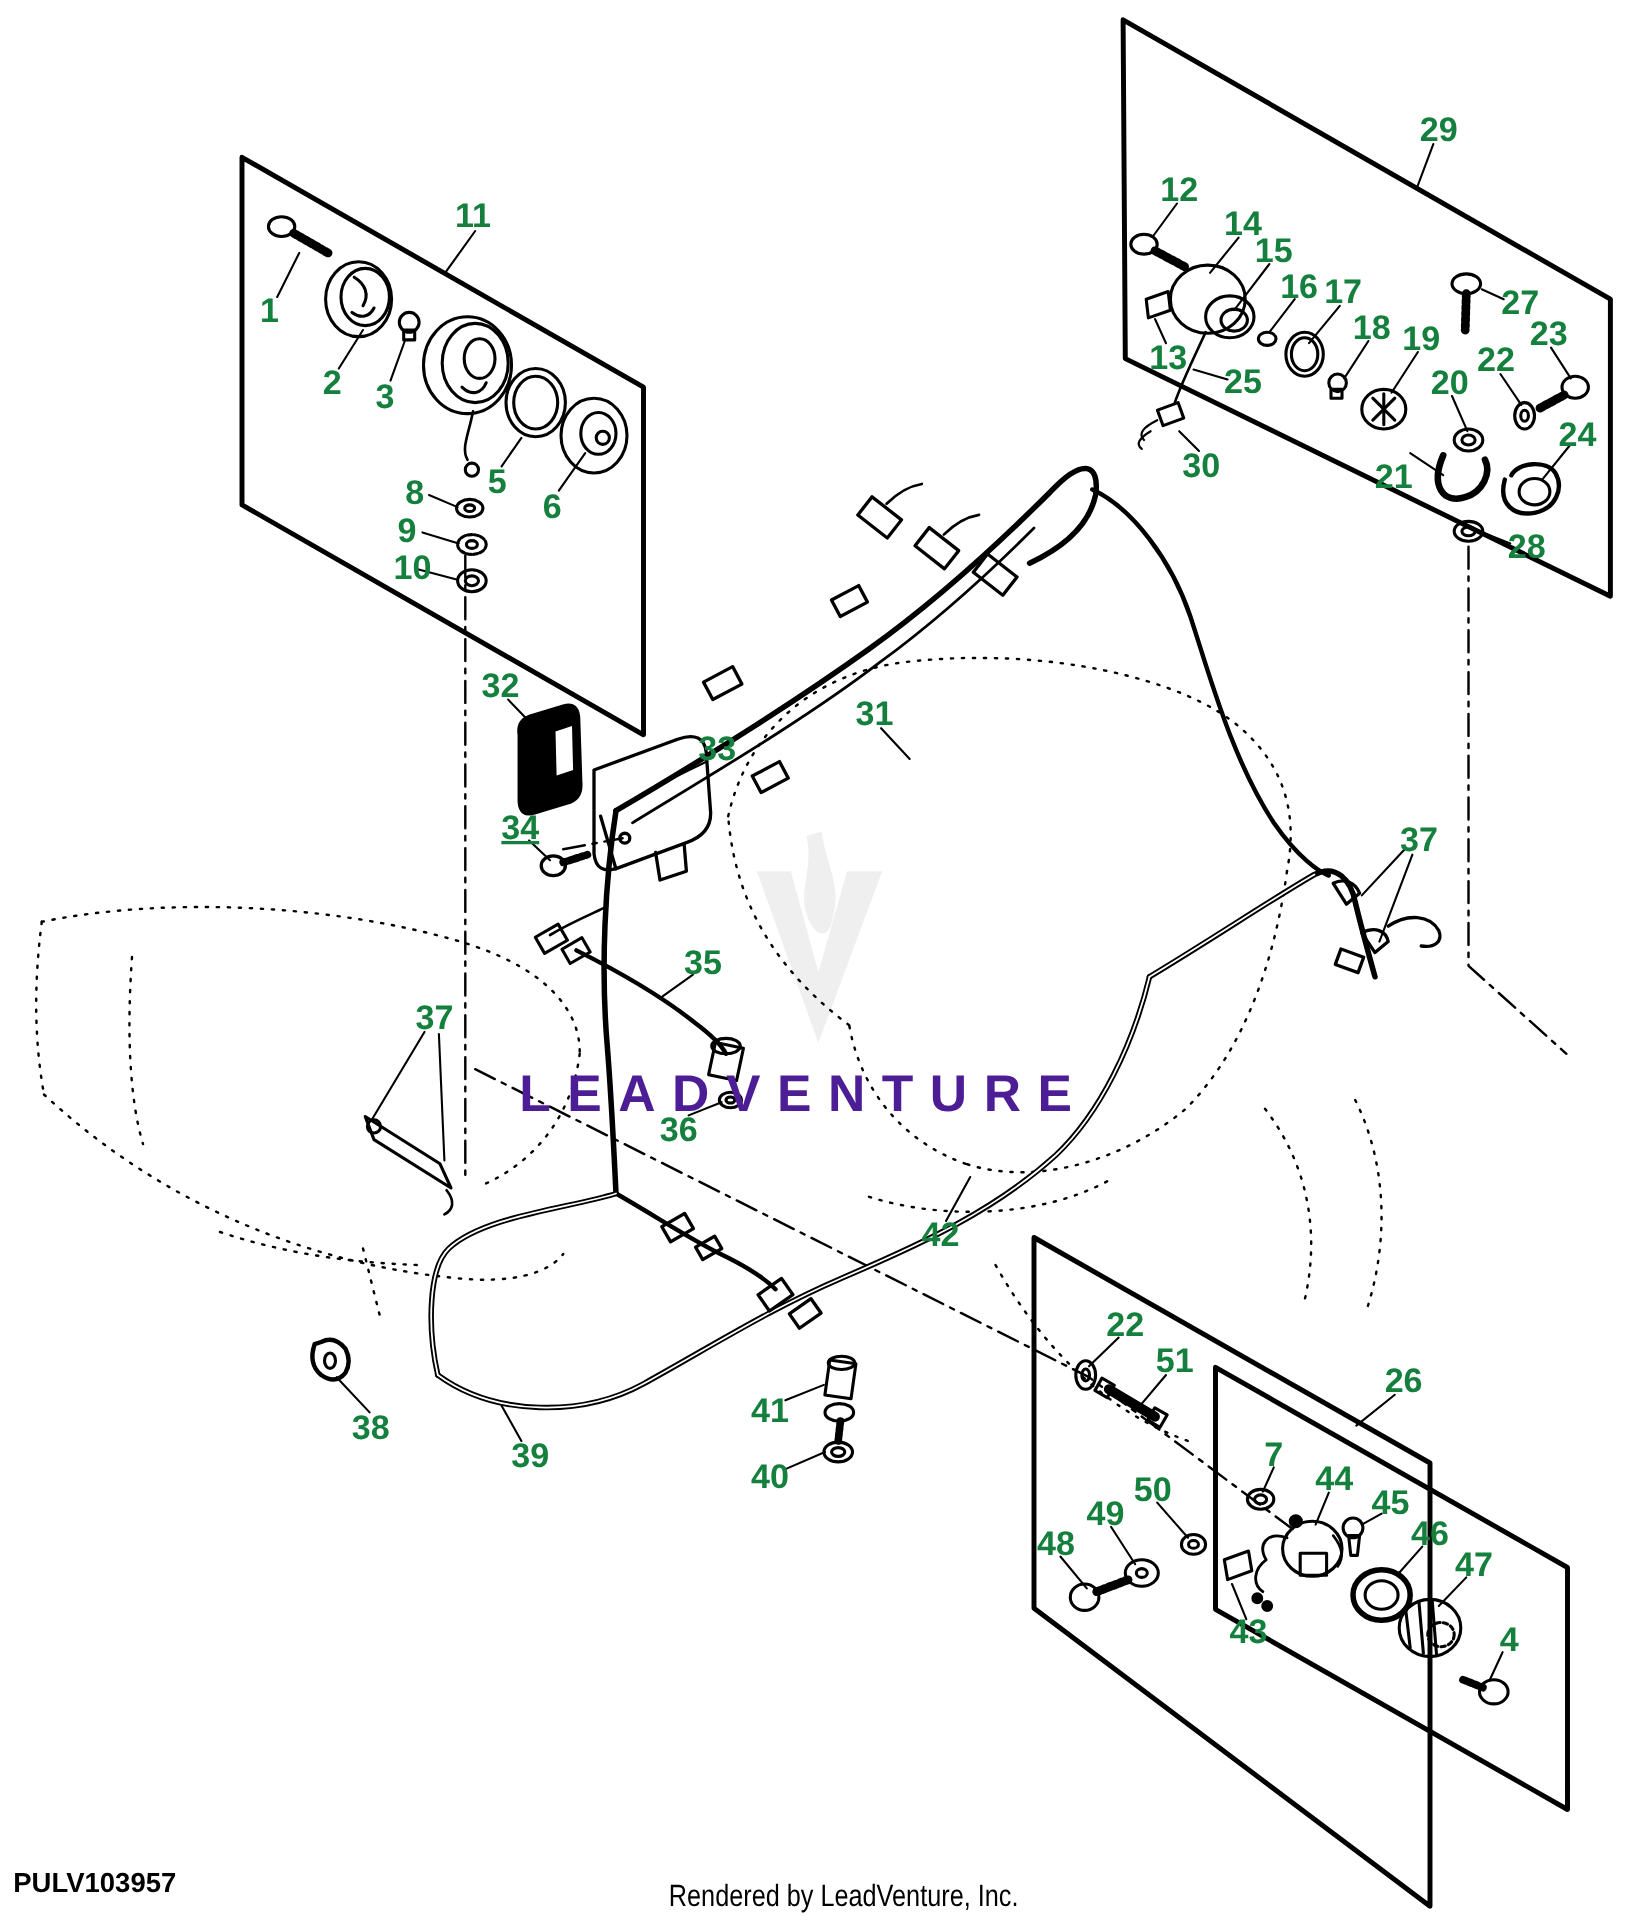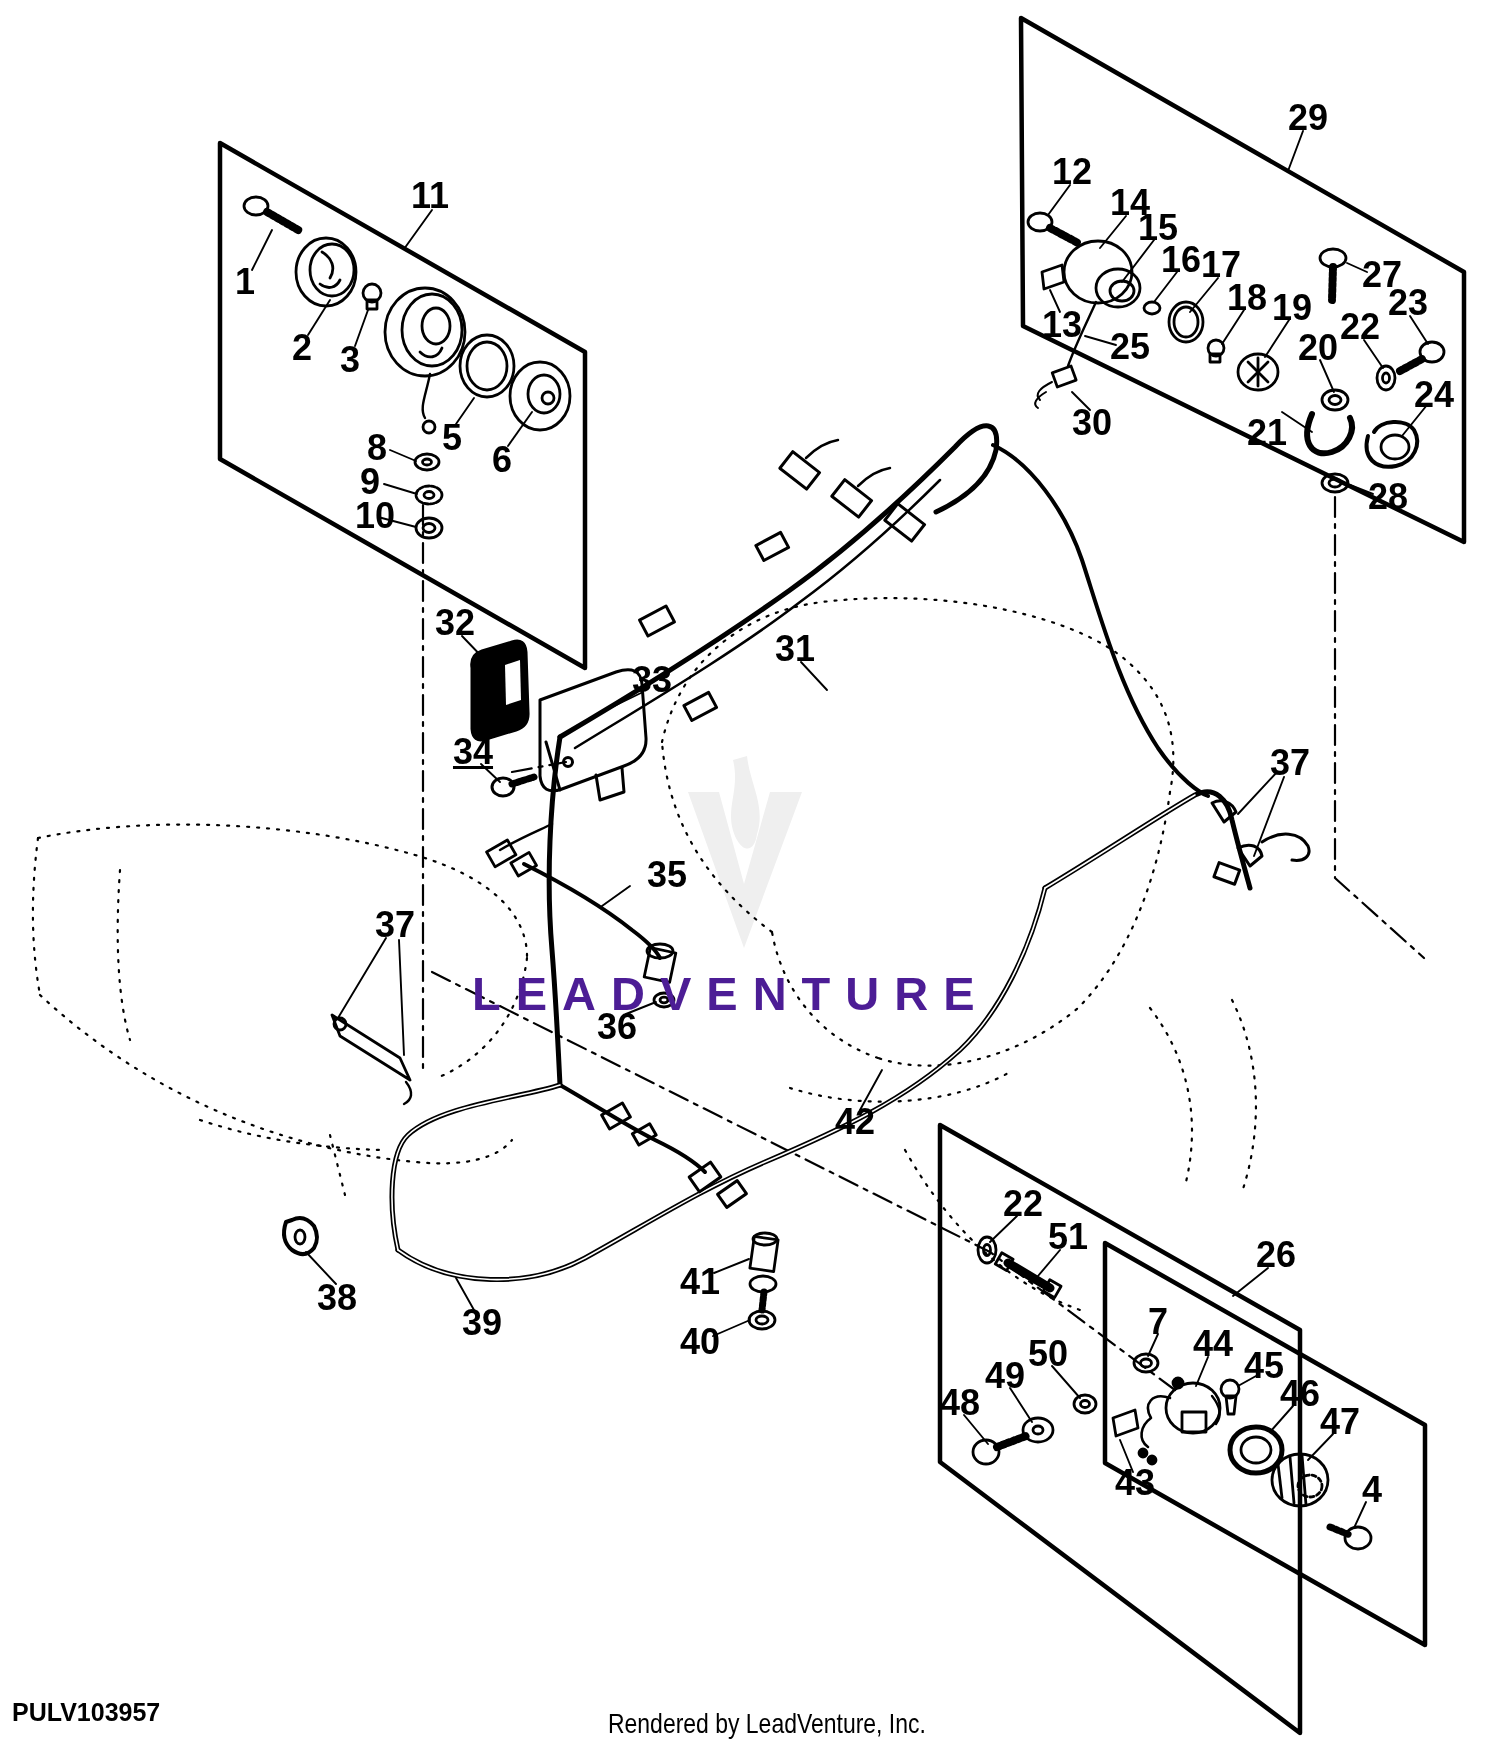--- a/index.html
+++ b/index.html
@@ -1,20 +1,20 @@
 <!DOCTYPE html>
 <html><head>
 <meta charset="utf-8">
 <style>
   html,body{margin:0;padding:0;background:#fff;}
   #stage{position:relative;width:1500px;height:1750px;background:#fff;overflow:hidden;
          font-family:"Liberation Sans", sans-serif;}
   #lineart{position:absolute;left:0;top:0;}
   .callout{position:absolute;transform:translate(-50%,-50%);
-           font-weight:bold;font-size:36px;color:#000000;line-height:1;
+           font-weight:bold;font-size:31px;color:#15803d;line-height:1;
            font-family:"Liberation Sans", sans-serif;white-space:nowrap;}
   #watermark-text{position:absolute;left:472px;top:966px;
                   font-size:47px;font-weight:bold;letter-spacing:15px;color:#4c1d95;
                   font-family:"Liberation Sans", sans-serif;}
   #drawing-number{position:absolute;left:12px;top:1698px;font-size:25px;font-weight:bold;color:#000;}
   #render-credit{position:absolute;left:608px;top:1708px;font-size:28px;color:#000;
                  font-family:"Liberation Sans", sans-serif;transform:scaleX(0.82);transform-origin:left center;}
 </style>
 </head>
 <body>
@@ -321,21 +321,21 @@
       <div class="callout" style="left: 1434px; top: 395px;">24</div>
       <div class="callout" style="left: 1130px; top: 347px;">25</div>
       <div class="callout" style="left: 1382px; top: 275px;">27</div>
       <div class="callout" style="left: 1388px; top: 497px;">28</div>
       <div class="callout" style="left: 1308px; top: 118px;">29</div>
       <div class="callout" style="left: 1092px; top: 423px;">30</div>
       <div class="callout" style="left: 795px; top: 649px;">31</div>
       <div class="callout" style="left: 455px; top: 623px;">32</div>
       <div class="callout" style="left: 652px; top: 680px;">33</div>
       <div class="callout" style="left: 473px; top: 752px; text-decoration: underline;">34</div>
-      <div class="callout" style="left: 639px; top: 875px; margin-left: 28px;">35</div>
+      <div class="callout" style="left: 639px; top: 875px;">35</div>
       <div class="callout" style="left: 617px; top: 1027px;">36</div>
       <div class="callout" style="left: 395px; top: 925px;">37</div>
       <div class="callout" style="left: 1290px; top: 763px;">37</div>
       <div class="callout" style="left: 337px; top: 1298px;">38</div>
       <div class="callout" style="left: 482px; top: 1323px;">39</div>
       <div class="callout" style="left: 700px; top: 1342px;">40</div>
       <div class="callout" style="left: 700px; top: 1282px;">41</div>
       <div class="callout" style="left: 855px; top: 1122px;">42</div>
       <div class="callout" style="left: 1023px; top: 1204px;">22</div>
       <div class="callout" style="left: 1068px; top: 1237px; text-align: right;">51</div>

